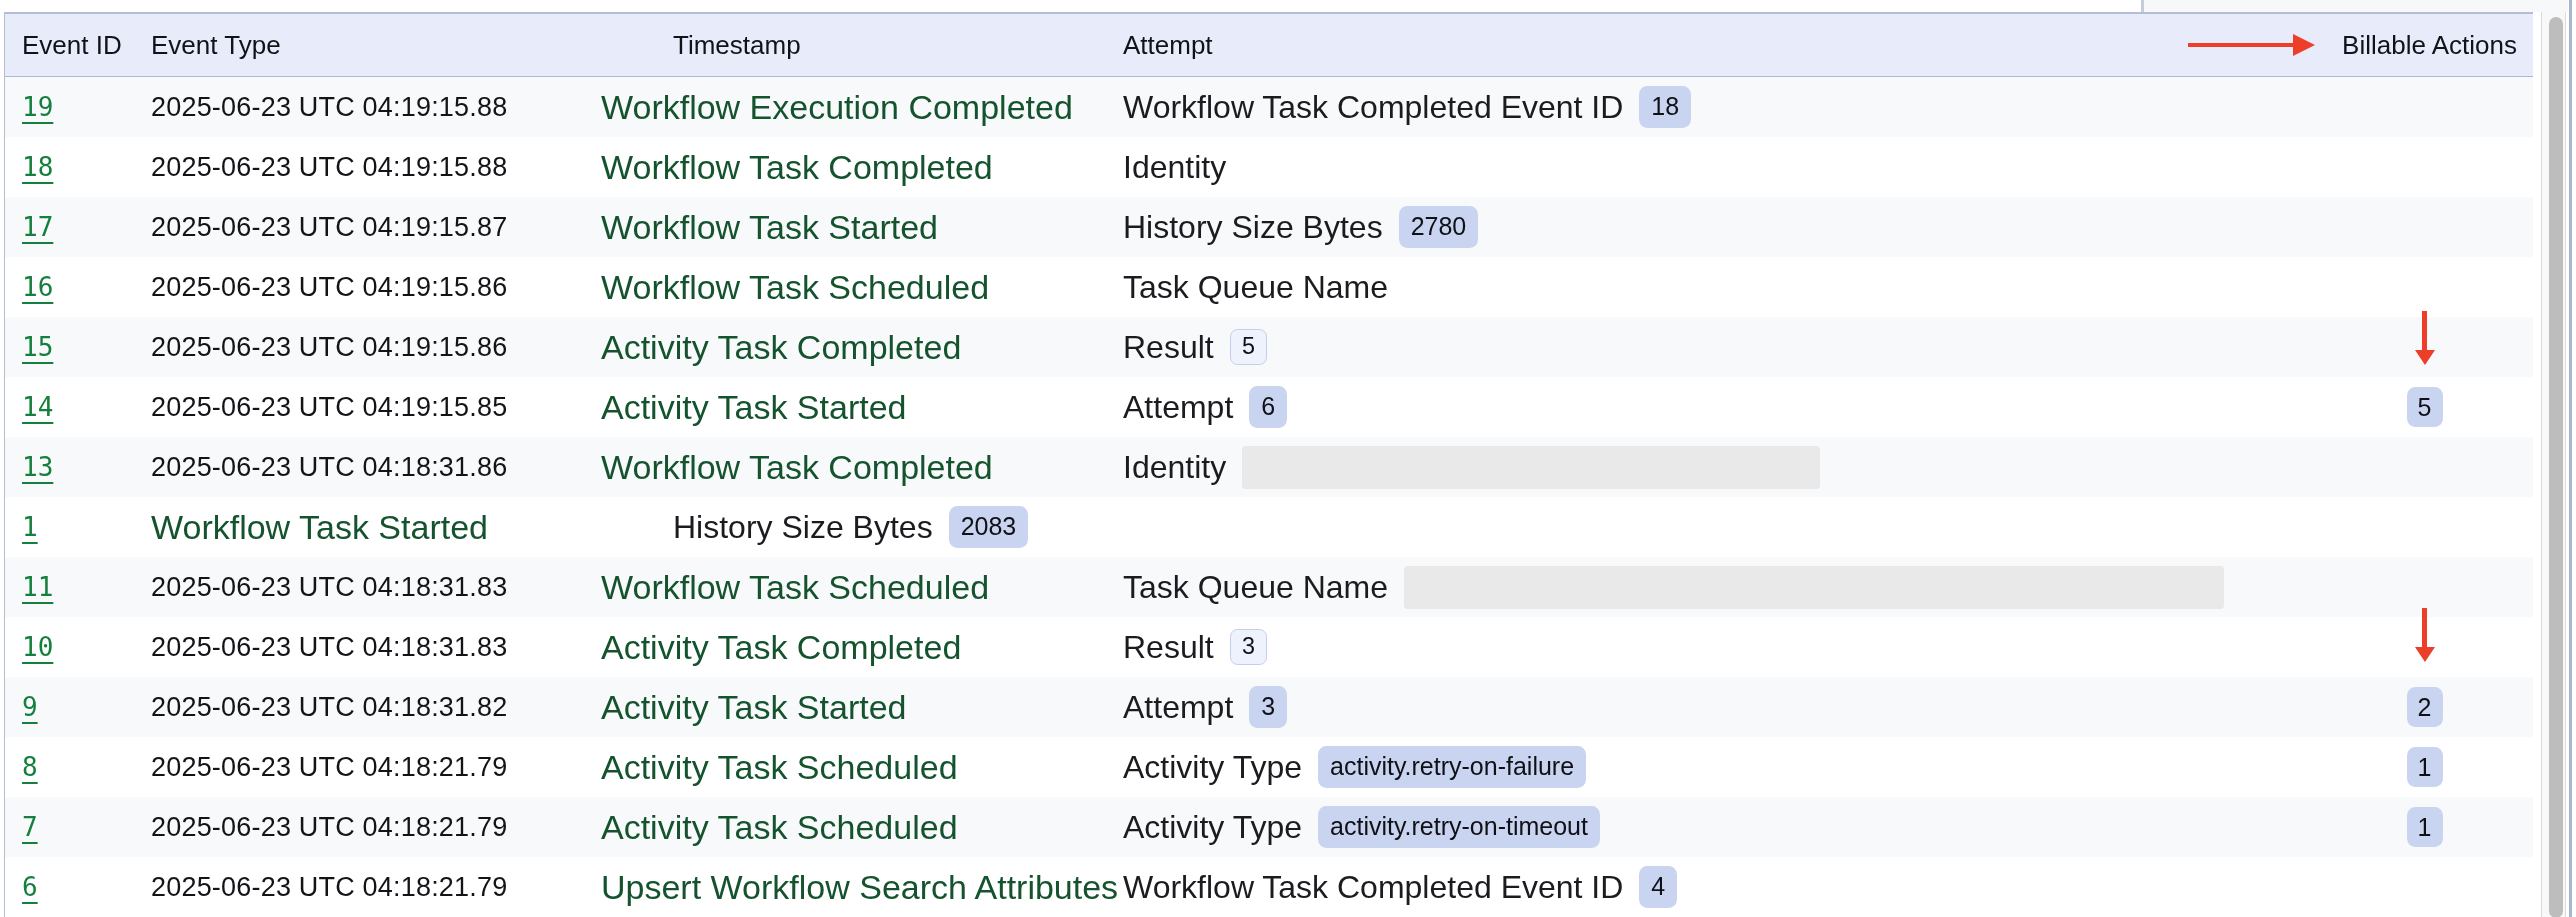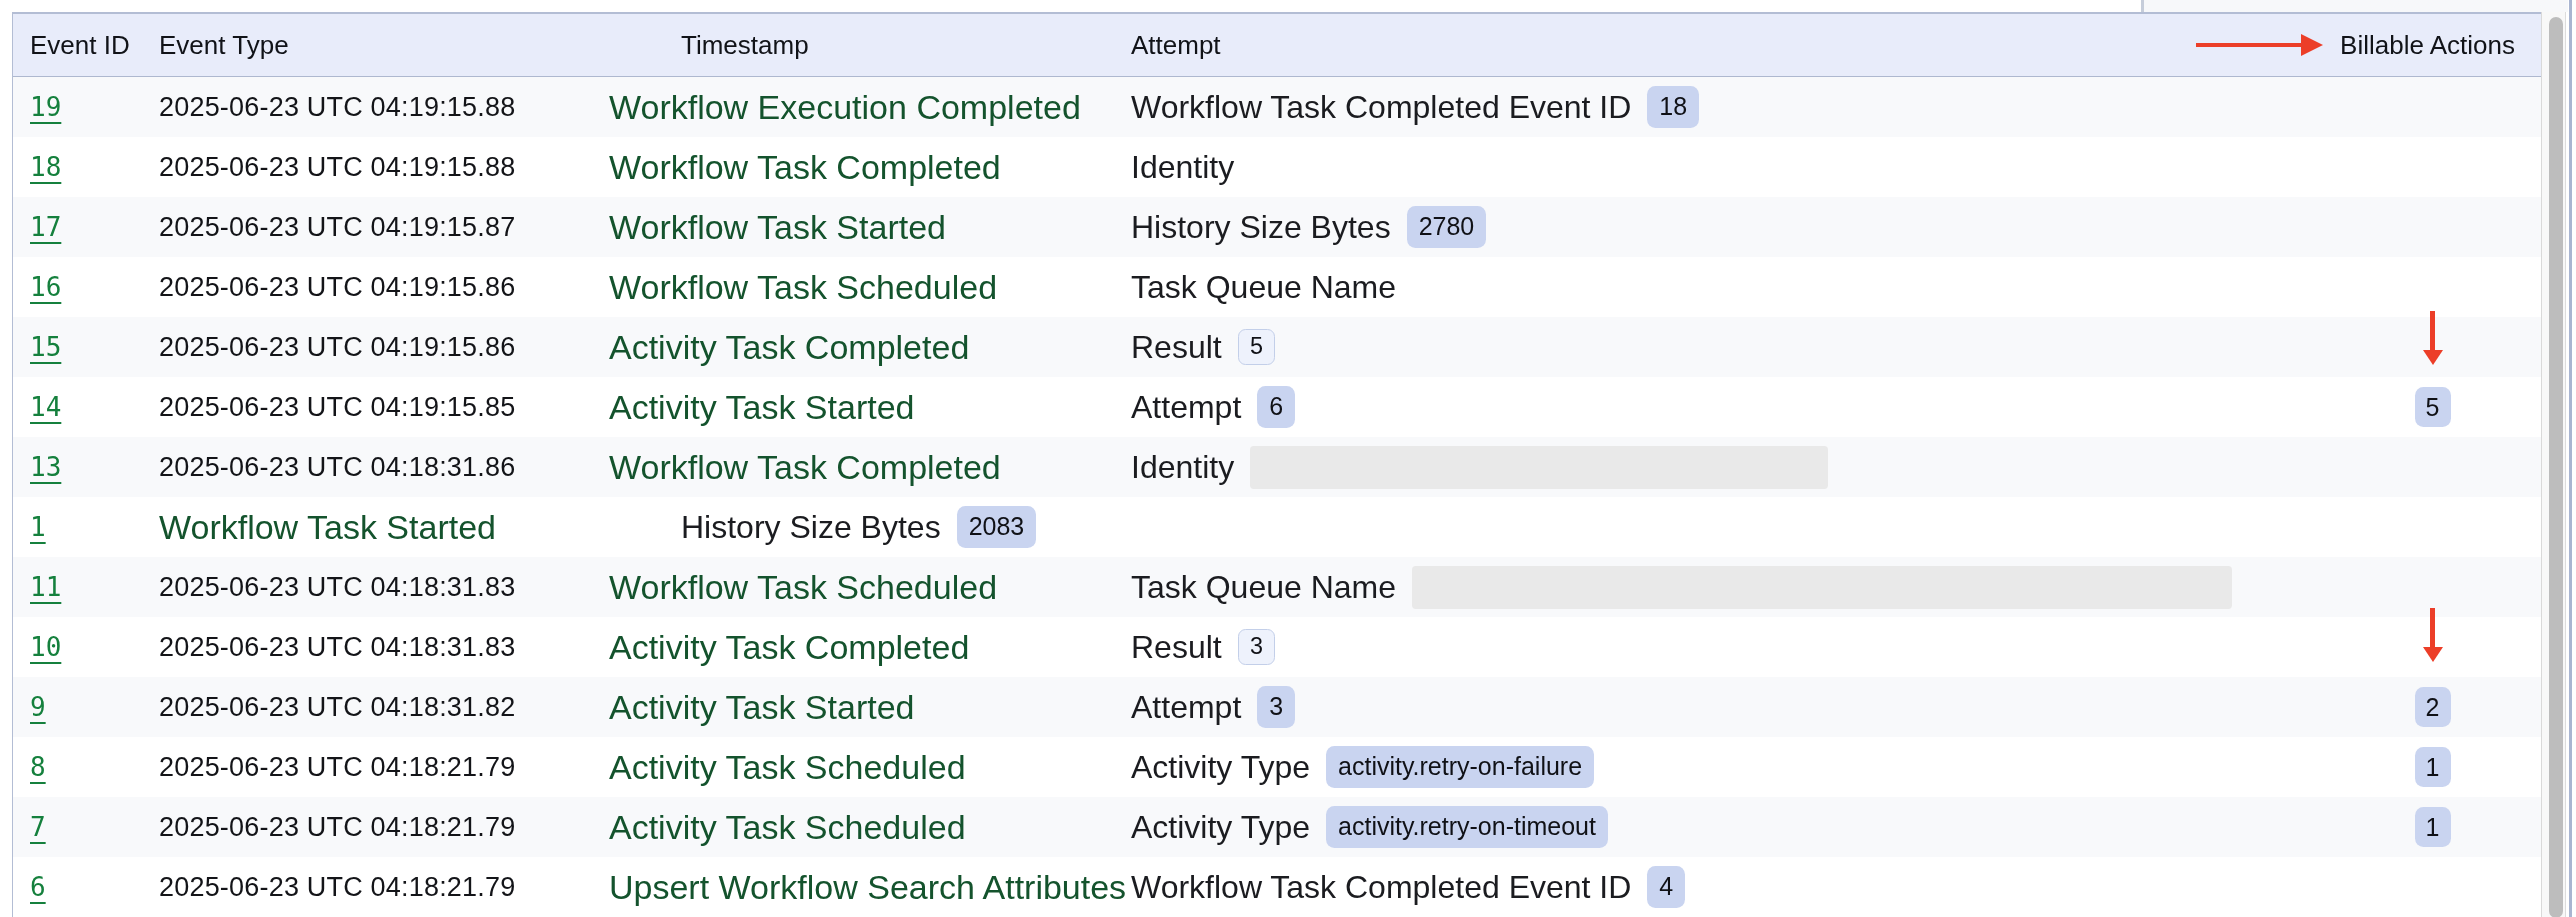--- a/index.html
+++ b/index.html
@@ -6,36 +6,36 @@
   html,body { width:2576px; height:918px; overflow:hidden; background:#ffffff;
               font-family:"Liberation Sans", sans-serif; }
   body { position:relative; }
 
   
   .top-strip { position:absolute; left:0; top:0; width:2576px; height:12px; background:#ffffff; }
   .top-strip-divider { position:absolute; left:2141px; top:0; width:2.8px; height:12px; background:#c6cdda; }
   .top-strip-right { position:absolute; left:2144px; top:0; width:424px; height:12px; background:#f7f8fa; }
 
   
-  .table { position:absolute; left:12px; top:12px; width:2529px; height:906px;
+  .table { position:absolute; left:4px; top:12px; width:2529px; height:906px;
            border-left:1.9px solid #b3bdd4; border-top:2.8px solid #b3bdd4; background:#ffffff; overflow:hidden; }
 
   .hrow { position:relative; display:flex; align-items:center; height:63px;
           background:#e8ecfa; border-bottom:1.9px solid #aeb8cf; color:#111318; font-size:26px; }
   .row  { display:flex; align-items:center; height:60px; background:#ffffff; position:relative; }
   .row.odd { background:#f8f9fb; }
   .bottom-sliver { height:9.3px; background:#f8f9fb; }
 
   .cell { display:flex; align-items:center; height:100%; }
   .c-id      { width:146px; padding-left:17px; }
   .c-ts      { width:450px; }
   .c-type    { width:522px; }
   .c-details { flex:1; gap:16px; }
   .c-bill    { width:217px; justify-content:center; position:relative; }
-  .hrow .c-bill { justify-content:flex-end; padding-right:26px; }
+  .hrow .c-bill { justify-content:flex-end; padding-right:16px; }
 
   .evid { font-family:"DejaVu Sans Mono", monospace; font-size:26px; color:#15803d;
           text-decoration:underline; text-underline-offset:5.6px; text-decoration-thickness:1.9px; cursor:pointer; }
   .ts   { font-size:27px; color:#131418; letter-spacing:0.2px; }
   .etype{ font-size:34px; font-weight:400; color:#14532d; }
 
   .dlabel { font-size:32px; color:#1b1c20; }
   .badge { display:inline-flex; align-items:center; background:#c9d4f0; color:#101116;
            font-size:25px; padding:5.6px 12px; border-radius:8.4px; line-height:1.25; }
   .badge.outlined { background:#eef2fc; border:1.9px solid #c3cfe9; border-radius:7.5px;

